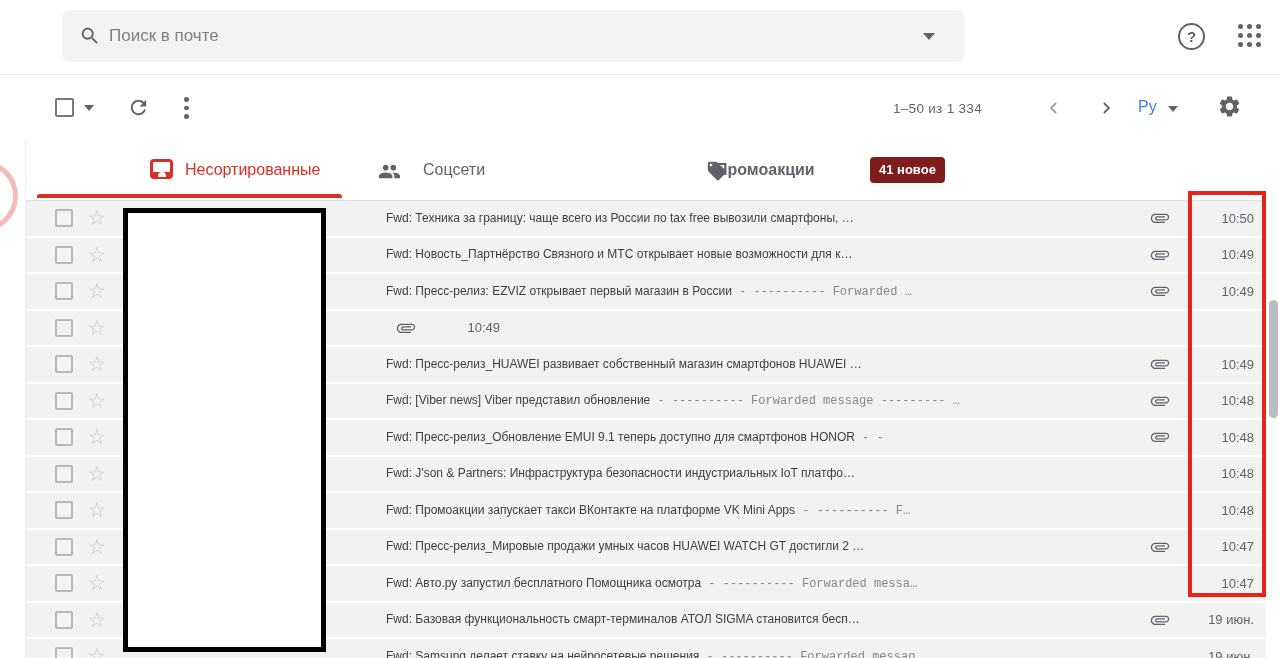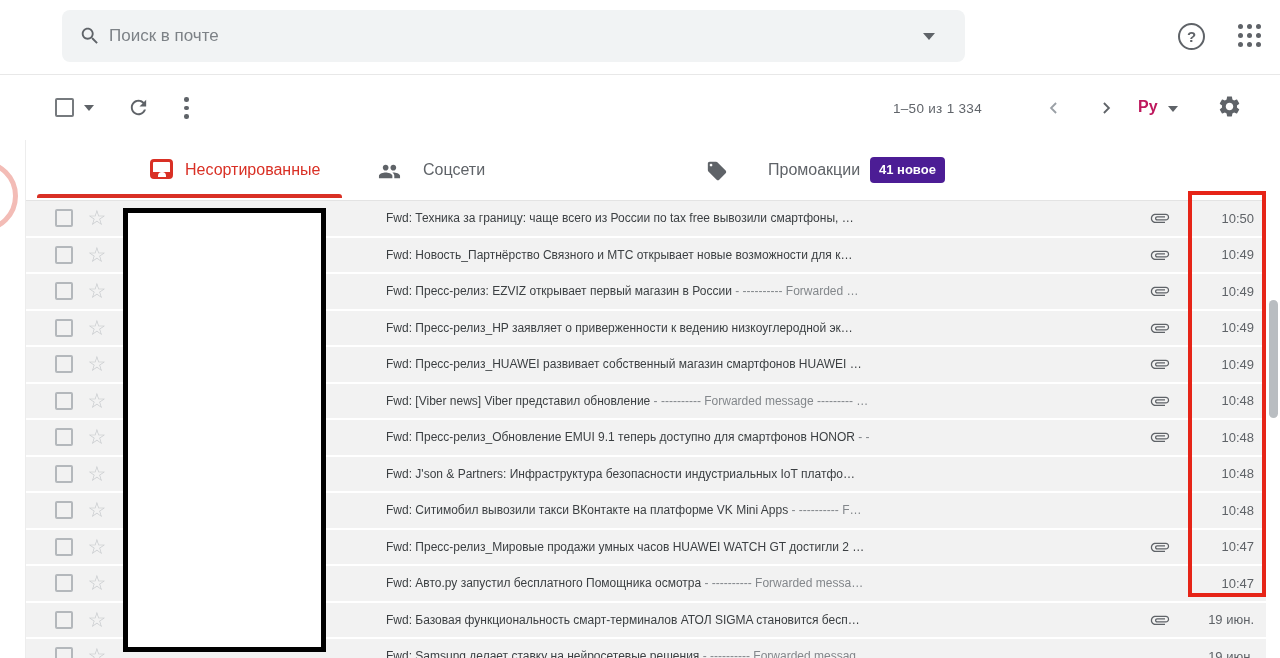--- a/index.html
+++ b/index.html
@@ -21,43 +21,43 @@
   .toolbar { position:absolute; left:0; top:76px; width:1280px; height:64px; background:#fff;padding-left:24px; }
   .sel-cb { position:absolute; left:55px; top:22px; width:19px; height:19px; border:2px solid #767a7e; border-radius:2px; }
   .sel-caret { position:absolute; left:84px; top:29px; width:0; height:0; border-left:5px solid transparent; border-right:5px solid transparent; border-top:6px solid #5f6368; }
   .refresh { position:absolute; left:127px; top:20px; }
   .more-dots { position:absolute; left:184px; top:21px; display:flex; flex-direction:column; gap:4px; }
   .more-dots i { width:4.5px; height:4.5px; border-radius:50%; background:#5f6368; }
   .pagination { position:absolute; left:893px; top:25px; font-size:13.5px; color:#60646a; letter-spacing:.3px; }
   .chev { position:absolute; top:22px; }
   .chev-left { left:1044px; }
   .chev-right { left:1096px; }
-  .lang { position:absolute; left:1138px; top:22px; font-size:16px; font-weight:bold; color:#be185d; }
+  .lang { position:absolute; left:1138px; top:22px; font-size:16px; font-weight:normal; color:#3b82f6; }
   .lang-caret { position:absolute; left:1168px; top:30px; width:0; height:0; border-left:5px solid transparent; border-right:5px solid transparent; border-top:6px solid #5f6368; }
   .gear { position:absolute; left:1217px; top:18px; }
   
   .tabs { position:absolute; left:25px; top:140px; width:1241px; height:61px; border-bottom:1px solid #e3e3e3; background:#fff; }
   .left-edge-line { position:absolute; left:25px; top:140px; width:1px; height:518px; background:#ededed; }
   .tab-label { position:absolute; top:161px; font-size:16px; font-weight:500; }
   .tab-label.active { color:#d93025; }
   .tab-label.inactive { color:#5f6368; }
   .inbox-icon { position:absolute; left:150px; top:159px; width:23px; height:20px; border:3px solid #d93025; border-radius:4px; }
   .inbox-icon::before { content:""; position:absolute; left:0; right:0; bottom:0; height:4px; background:#d93025; }
   .inbox-icon::after { content:""; position:absolute; left:50%; bottom:-1px; transform:translateX(-50%); width:8px; height:5px; background:#fff; border-radius:4px 4px 0 0; }
   .tab-icon-svg { position:absolute; }
   .tab-underline { position:absolute; left:37px; top:194px; width:305px; height:4px; background:#d93025; border-radius:3px 3px 0 0; }
-  .badge { position:absolute; left:870px; top:157px; height:26px; line-height:26px; padding:0 9px; background:#4c1d95; color:#fff; font-size:13px; font-weight:bold; border-radius:4px; }
+  .badge { position:absolute; left:870px; top:157px; height:26px; line-height:26px; padding:0 9px; background:#7f1d1d; color:#fff; font-size:13px; font-weight:bold; border-radius:4px; }
   
   .list { position:absolute; left:26px; top:201px; width:1240px; }
   .row { height:36.5px; background:#f2f2f2; border-bottom:2px solid #ffffff; display:flex; align-items:center; padding-left:29px; }
   .cb { width:18px; height:18px; border:2px solid #b4b8bc; border-radius:2px; flex:0 0 auto; }
   .star { width:24px; margin-left:12px; font-size:21px; color:#c6c9cc; line-height:20px; text-align:center; flex:0 0 auto; }
   .sender { width:277px; flex:0 0 auto; }
   .subj { flex:1 1 auto; font-size:12px; color:#3b3f42; white-space:nowrap; overflow:hidden; }
-  .snippet { color:#83878b; }
+  .snippet { color:#83878b;font-family:Liberation Mono, monospace; }
   .clip { width:22px; margin-left:10px; flex:0 0 auto; height:20px; }
   .time { width:60px; margin-right:12px; margin-left:22px; text-align:right; font-size:13px; color:#5f6368; white-space:nowrap; flex:0 0 auto; }
   
   .redaction-box { position:absolute; left:123px; top:208px; width:203px; height:444px; background:#fff; border:5px solid #000; z-index:20; }
   .highlight-box { position:absolute; left:1188px; top:191px; width:78px; height:406px; border:4px solid #e62417; z-index:21; }
   .annotation-arc { position:absolute; left:-54px; top:160px; width:72px; height:72px; border:5px solid #f3bcb6; border-radius:50%; z-index:5; }
   .scroll-thumb { position:absolute; left:1269px; top:300px; width:9px; height:118px; background:#b9bdc1; border-radius:5px; z-index:22; }
 </style>
 </head>
 <body>
@@ -118,21 +118,21 @@
 <span class="tab-label active" style="left:185px;">Несортированные</span>
 
 <svg class="tab-icon-svg" style="left:378px; top:160px;" width="23" height="23" viewBox="0 0 24 24" fill="#5f6368">
     <path d="M16 11c1.66 0 2.99-1.34 2.99-3S17.66 5 16 5c-1.66 0-3 1.34-3 3s1.34 3 3 3zm-8 0c1.66 0 2.99-1.34 2.99-3S9.66 5 8 5C6.34 5 5 6.34 5 8s1.34 3 3 3zm0 2c-2.33 0-7 1.17-7 3.5V19h14v-2.5c0-2.33-4.67-3.5-7-3.5zm8 0c-.29 0-.62.02-.97.05 1.16.84 1.97 1.97 1.97 3.45V19h6v-2.5c0-2.33-4.67-3.5-7-3.5z"></path>
   </svg>
 <span class="tab-label inactive" style="left:423px;">Соцсети</span>
 
 <svg class="tab-icon-svg" style="left:706px; top:160px;" width="22" height="22" viewBox="0 0 24 24" fill="#5f6368">
     <path d="M21.41 11.58l-9-9C12.05 2.22 11.55 2 11 2H4c-1.1 0-2 .9-2 2v7c0 .55.22 1.05.59 1.42l9 9c.36.36.86.58 1.41.58.55 0 1.05-.22 1.41-.59l7-7c.37-.36.59-.86.59-1.41 0-.55-.23-1.06-.59-1.42zM5.5 7C4.67 7 4 6.33 4 5.5S4.67 4 5.5 4 7 4.67 7 5.5 6.33 7 5.5 7z"></path>
   </svg>
-<span class="tab-label inactive" style="left:768px;">Промоакции</span>
+<span class="tab-label inactive" style="left:716px;font-weight:bold;">Промоакции</span>
 <span class="badge">41 новое</span>
 
 <div class="tab-underline"></div>
 
 <div class="list" id="list">
     <div class="row">
     <span class="cb"></span>
     <span class="star">☆</span>
     <span class="sender"></span>
     <span class="subj"><span class="subject-text">Fwd: Техника за границу: чаще всего из России по tax free вывозили смартфоны, …</span><span class="snippet"></span></span>
@@ -158,21 +158,20 @@
     <span class="subj"><span class="subject-text">Fwd: Пресс-релиз: EZVIZ открывает первый магазин в России</span><span class="snippet"> - ---------- Forwarded …</span></span>
     <span class="clip"><svg width="20" height="20" viewBox="0 0 24 24" fill="#5f6368" style="transform:rotate(90deg);">
           <path d="M16.5 6v11.5c0 2.21-1.79 4-4 4s-4-1.79-4-4V5c0-1.38 1.12-2.5 2.5-2.5s2.5 1.12 2.5 2.5v10.5c0 .55-.45 1-1 1s-1-.45-1-1V6H10v9.5c0 1.38 1.12 2.5 2.5 2.5s2.5-1.12 2.5-2.5V5c0-2.21-1.79-4-4-4S7 2.79 7 5v12.5c0 3.04 2.46 5.5 5.5 5.5s5.5-2.46 5.5-5.5V6h-1.5z"></path>
         </svg></span>
     <span class="time">10:49</span>
   </div>
     <div class="row">
     <span class="cb"></span>
     <span class="star">☆</span>
     <span class="sender"></span>
-    <span class="subj"><span class="subject-text">Fwd: Пресс-релиз_HP заявляет о приверженности к ведению низкоуглеродной эк…</span><span class="snippet"></span></span>
     <span class="clip"><svg width="20" height="20" viewBox="0 0 24 24" fill="#5f6368" style="transform:rotate(90deg);">
           <path d="M16.5 6v11.5c0 2.21-1.79 4-4 4s-4-1.79-4-4V5c0-1.38 1.12-2.5 2.5-2.5s2.5 1.12 2.5 2.5v10.5c0 .55-.45 1-1 1s-1-.45-1-1V6H10v9.5c0 1.38 1.12 2.5 2.5 2.5s2.5-1.12 2.5-2.5V5c0-2.21-1.79-4-4-4S7 2.79 7 5v12.5c0 3.04 2.46 5.5 5.5 5.5s5.5-2.46 5.5-5.5V6h-1.5z"></path>
         </svg></span>
     <span class="time">10:49</span>
   </div>
     <div class="row">
     <span class="cb"></span>
     <span class="star">☆</span>
     <span class="sender"></span>
     <span class="subj"><span class="subject-text">Fwd: Пресс-релиз_HUAWEI развивает собственный магазин смартфонов HUAWEI …</span><span class="snippet"></span></span>
@@ -208,21 +207,21 @@
     <span class="subj"><span class="subject-text">Fwd: J'son &amp; Partners: Инфраструктура безопасности индустриальных IoT платфо…</span><span class="snippet"></span></span>
     <span class="clip" style="visibility: hidden;"><svg width="20" height="20" viewBox="0 0 24 24" fill="#5f6368" style="transform:rotate(90deg);">
           <path d="M16.5 6v11.5c0 2.21-1.79 4-4 4s-4-1.79-4-4V5c0-1.38 1.12-2.5 2.5-2.5s2.5 1.12 2.5 2.5v10.5c0 .55-.45 1-1 1s-1-.45-1-1V6H10v9.5c0 1.38 1.12 2.5 2.5 2.5s2.5-1.12 2.5-2.5V5c0-2.21-1.79-4-4-4S7 2.79 7 5v12.5c0 3.04 2.46 5.5 5.5 5.5s5.5-2.46 5.5-5.5V6h-1.5z"></path>
         </svg></span>
     <span class="time">10:48</span>
   </div>
     <div class="row">
     <span class="cb"></span>
     <span class="star">☆</span>
     <span class="sender"></span>
-    <span class="subj"><span class="subject-text">Fwd: Ситимобил вывозили такси ВКонтакте на платформе VK Mini Apps</span><span class="snippet"> - ---------- F…</span></span>
+    <span class="subj"><span class="subject-text">Fwd: Промоакции запускает такси ВКонтакте на платформе VK Mini Apps</span><span class="snippet"> - ---------- F…</span></span>
     <span class="clip" style="visibility: hidden;"><svg width="20" height="20" viewBox="0 0 24 24" fill="#5f6368" style="transform:rotate(90deg);">
           <path d="M16.5 6v11.5c0 2.21-1.79 4-4 4s-4-1.79-4-4V5c0-1.38 1.12-2.5 2.5-2.5s2.5 1.12 2.5 2.5v10.5c0 .55-.45 1-1 1s-1-.45-1-1V6H10v9.5c0 1.38 1.12 2.5 2.5 2.5s2.5-1.12 2.5-2.5V5c0-2.21-1.79-4-4-4S7 2.79 7 5v12.5c0 3.04 2.46 5.5 5.5 5.5s5.5-2.46 5.5-5.5V6h-1.5z"></path>
         </svg></span>
     <span class="time">10:48</span>
   </div>
     <div class="row">
     <span class="cb"></span>
     <span class="star">☆</span>
     <span class="sender"></span>
     <span class="subj"><span class="subject-text">Fwd: Пресс-релиз_Мировые продажи умных часов HUAWEI WATCH GT достигли 2 …</span><span class="snippet"></span></span>

